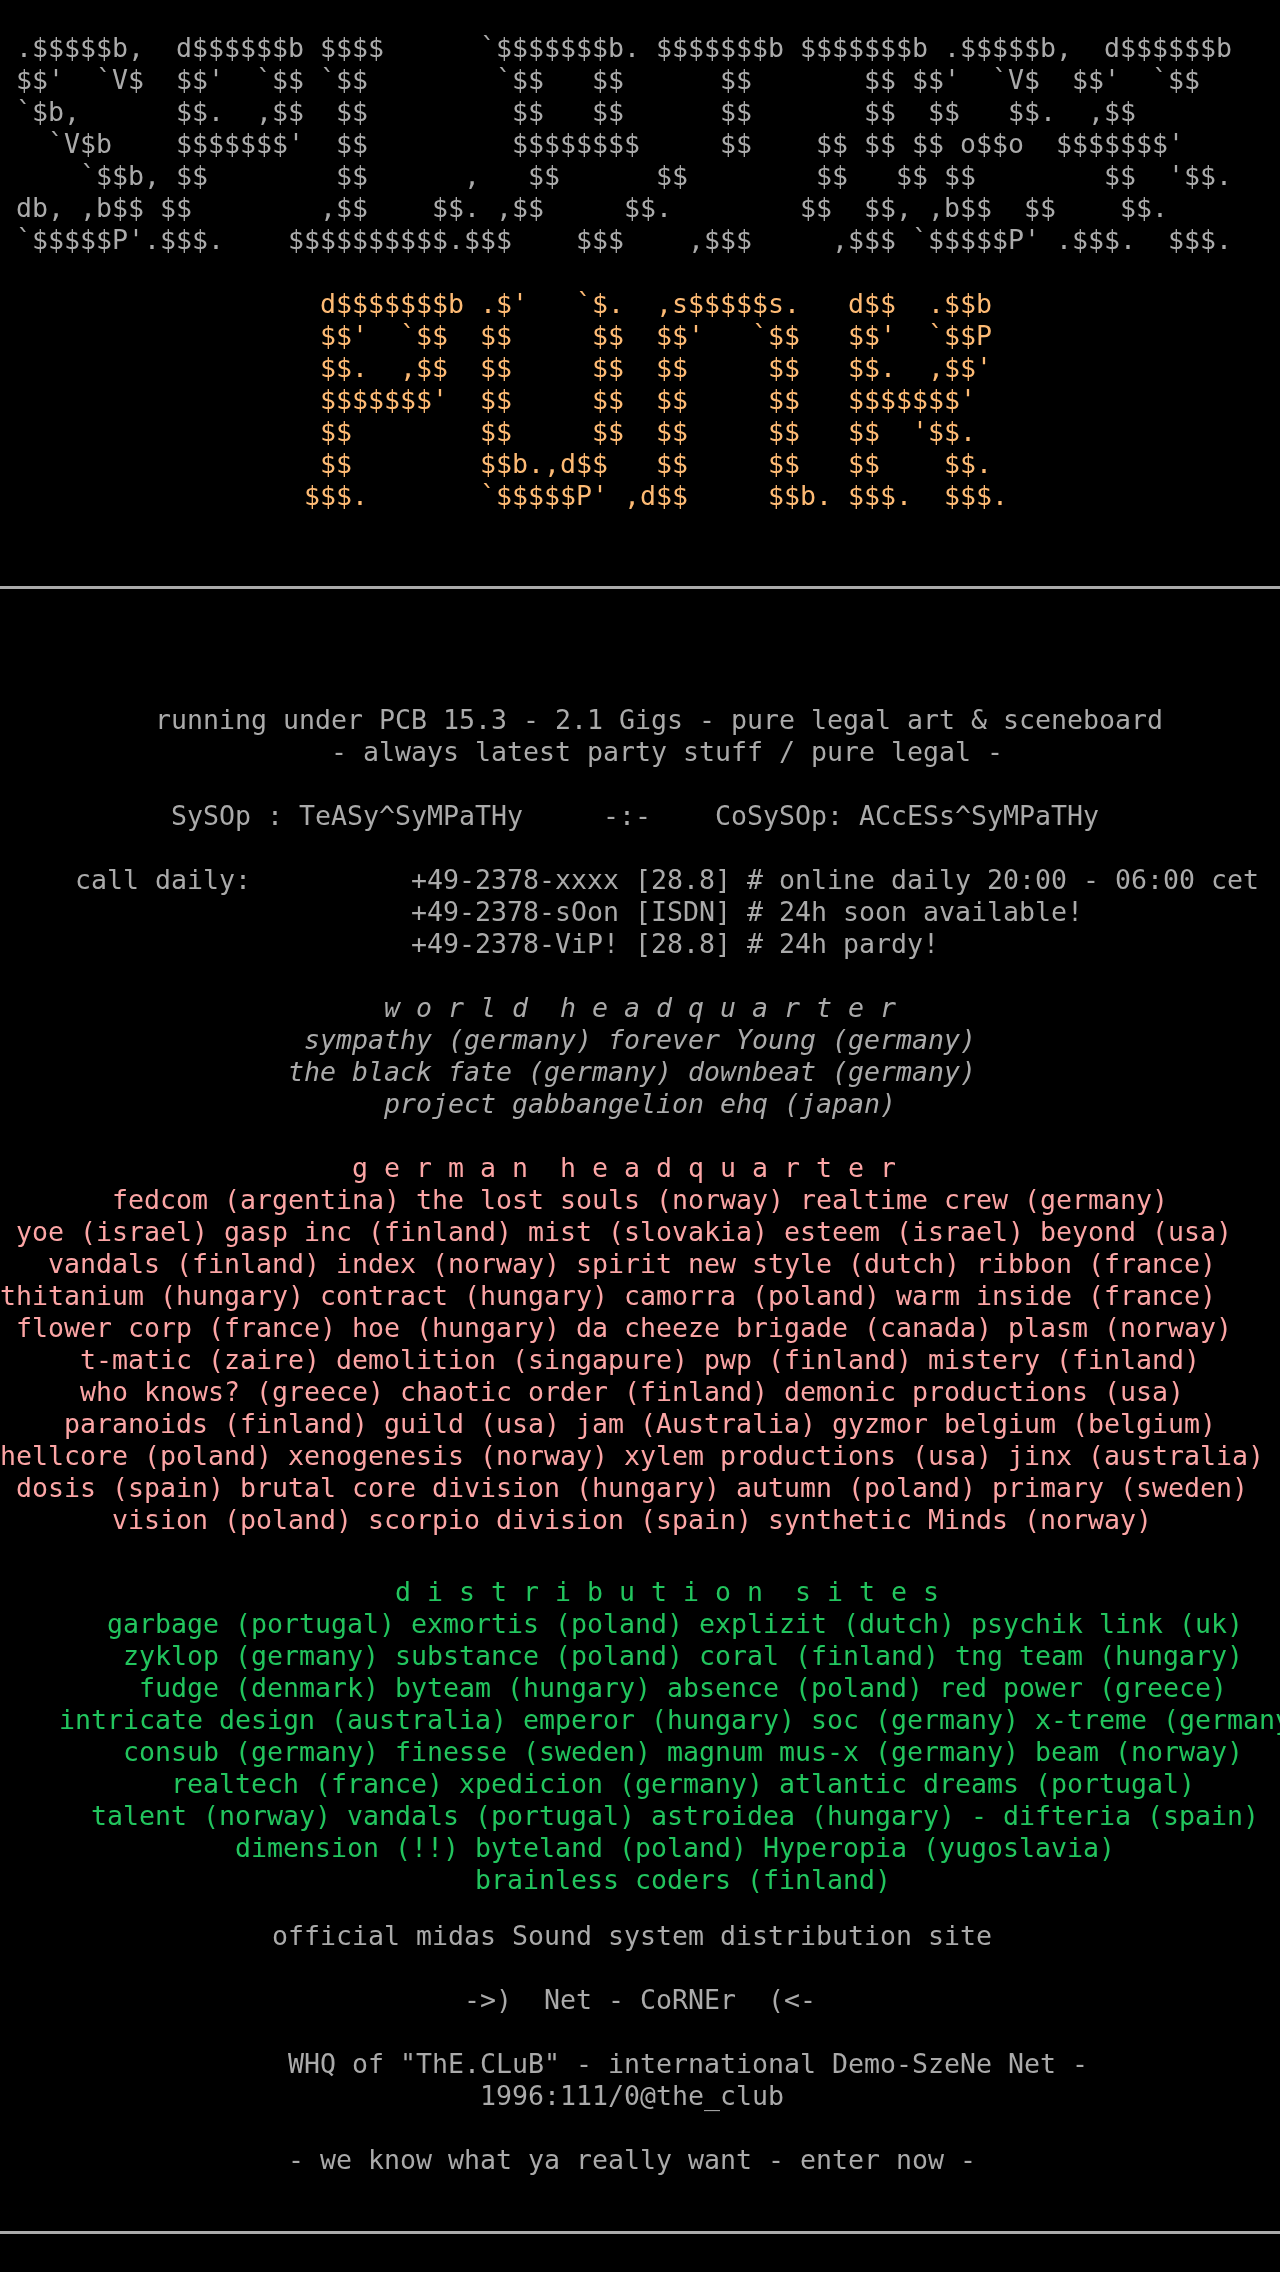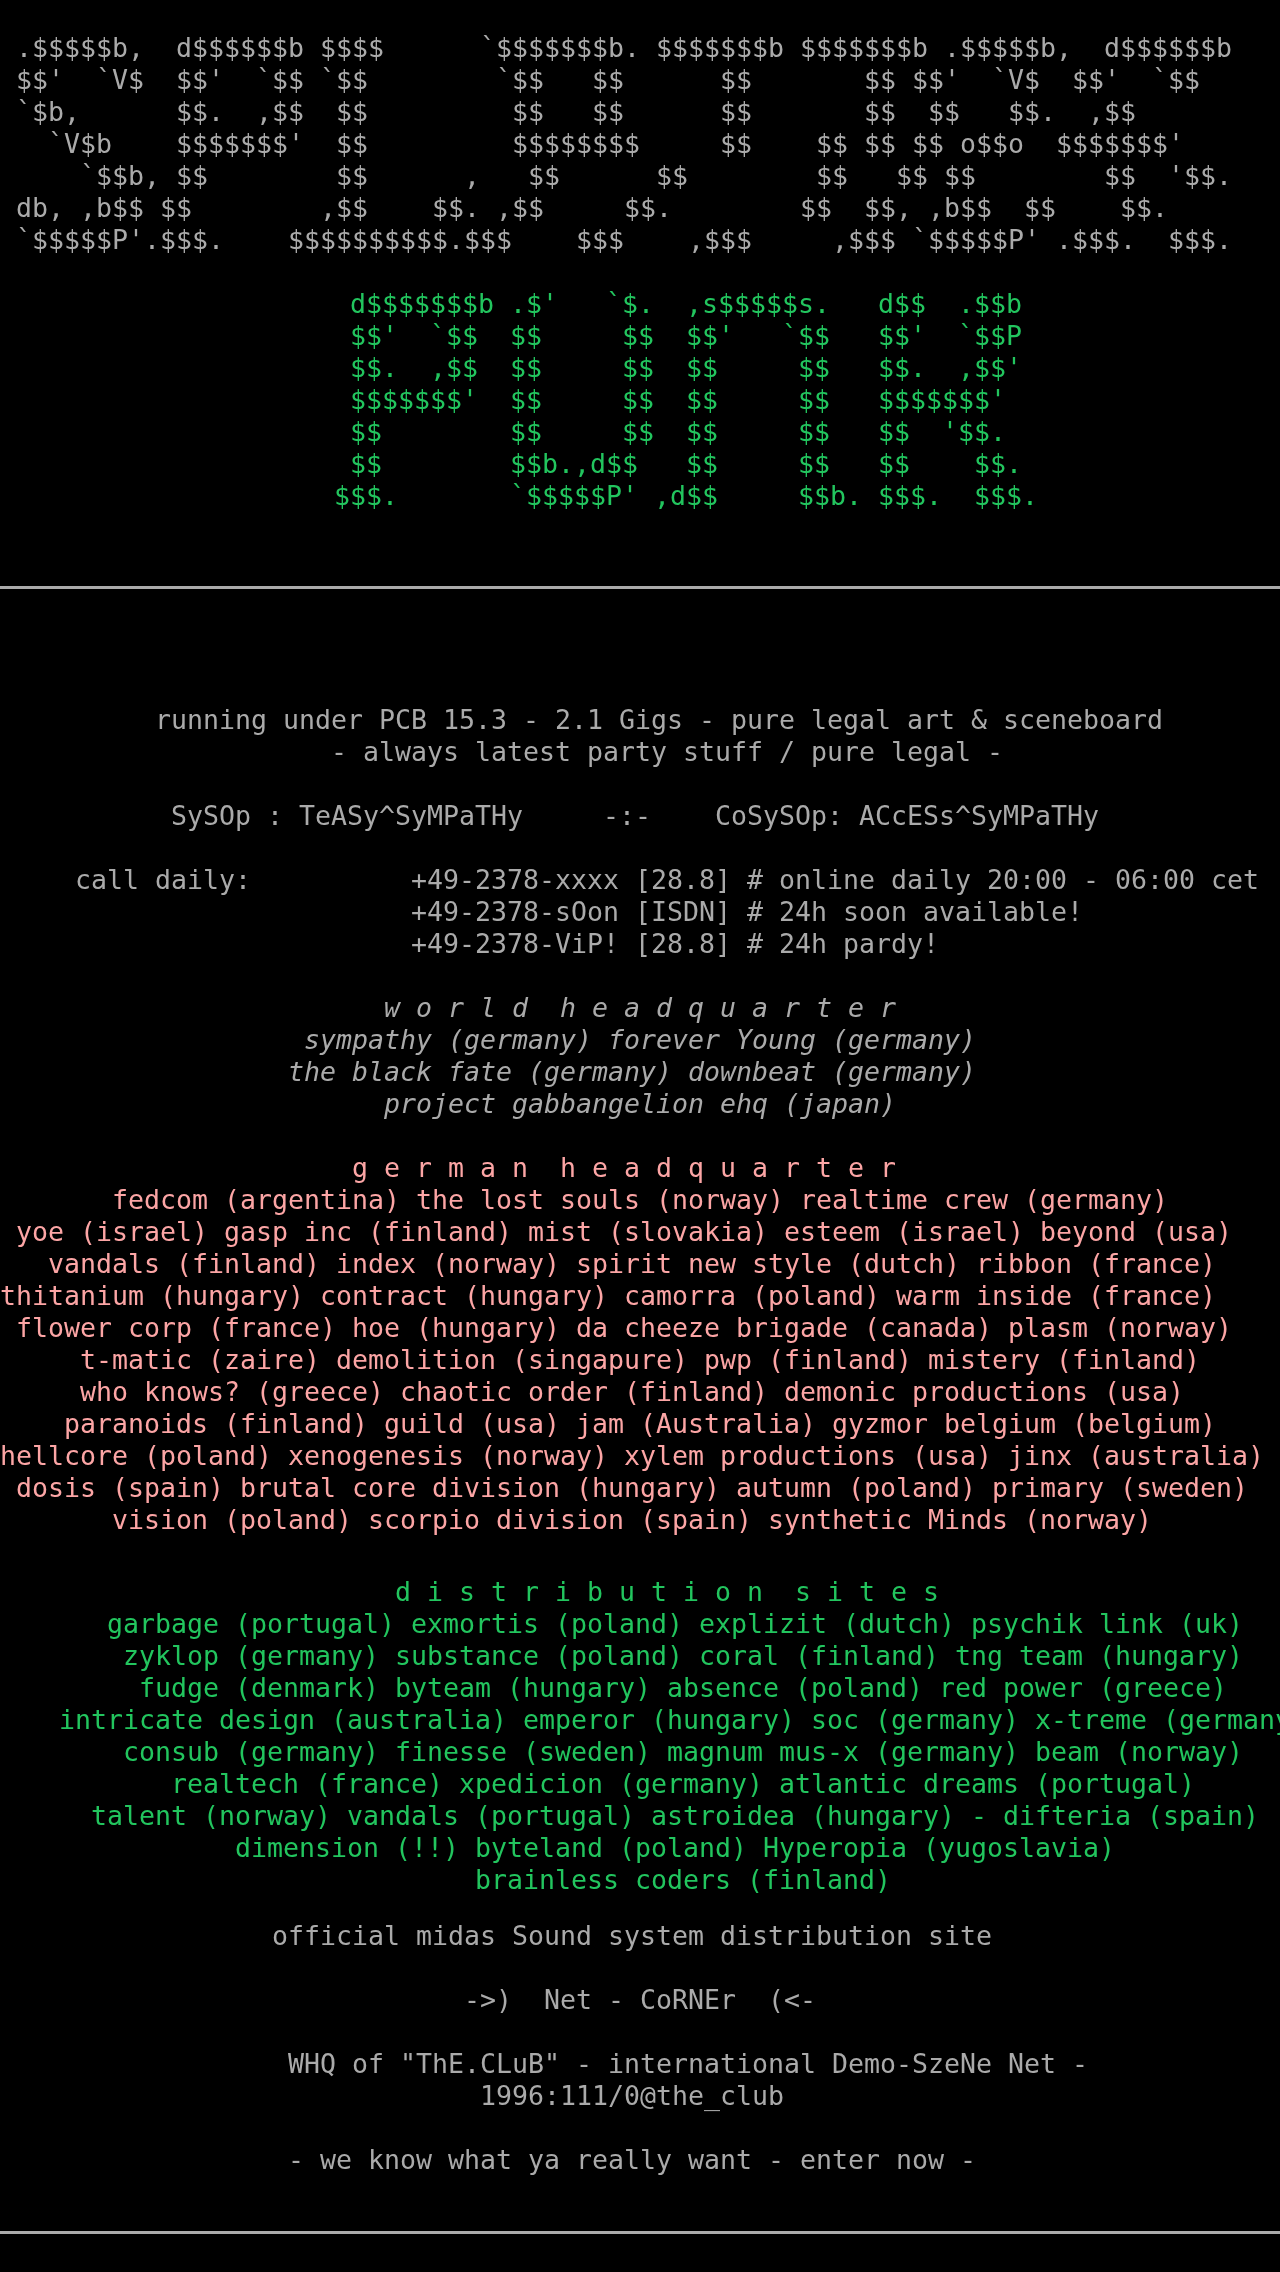--- a/index.html
+++ b/index.html
@@ -40,21 +40,21 @@
 <div class="screen">
 
   <pre class="term" style="top: 32px; color: rgb(170, 170, 170);"> .$$$$$b,  d$$$$$$b $$$$      `$$$$$$$b. $$$$$$$b $$$$$$$b .$$$$$b,  d$$$$$$b
  $$'  `V$  $$'  `$$ `$$        `$$   $$      $$       $$ $$'  `V$  $$'  `$$
  `$b,      $$.  ,$$  $$         $$   $$      $$       $$  $$   $$.  ,$$
    `V$b    $$$$$$$'  $$         $$$$$$$$     $$    $$ $$ $$ o$$o  $$$$$$$'
      `$$b, $$        $$      ,   $$      $$        $$   $$ $$        $$  '$$.
  db, ,b$$ $$        ,$$    $$. ,$$     $$.        $$  $$, ,b$$  $$    $$.
  `$$$$$P'.$$$.    $$$$$$$$$$.$$$    $$$    ,$$$     ,$$$ `$$$$$P' .$$$.  $$$.</pre>
 
-  <pre class="term" style="top: 288px; color: #22c55e; padding-left: 30px;">                    d$$$$$$$b .$'   `$.  ,s$$$$$s.   d$$  .$$b
+  <pre class="term" style="top: 288px; color: #fdba74;">                    d$$$$$$$b .$'   `$.  ,s$$$$$s.   d$$  .$$b
                     $$'  `$$  $$     $$  $$'   `$$   $$'  `$$P
                     $$.  ,$$  $$     $$  $$     $$   $$.  ,$$'
                     $$$$$$$'  $$     $$  $$     $$   $$$$$$$'
                     $$        $$     $$  $$     $$   $$  '$$.
                     $$        $$b.,d$$   $$     $$   $$    $$.
                    $$$.       `$$$$$P' ,d$$     $$b. $$$.  $$$.</pre>
 
   <div class="hr" style="top: 586px; background: rgb(170, 170, 170);"></div>
 
   <pre class="term" style="top: 704px; color: rgb(170, 170, 170); margin-left: 27px;">        running under PCB 15.3 - 2.1 Gigs - pure legal art &amp; sceneboard

